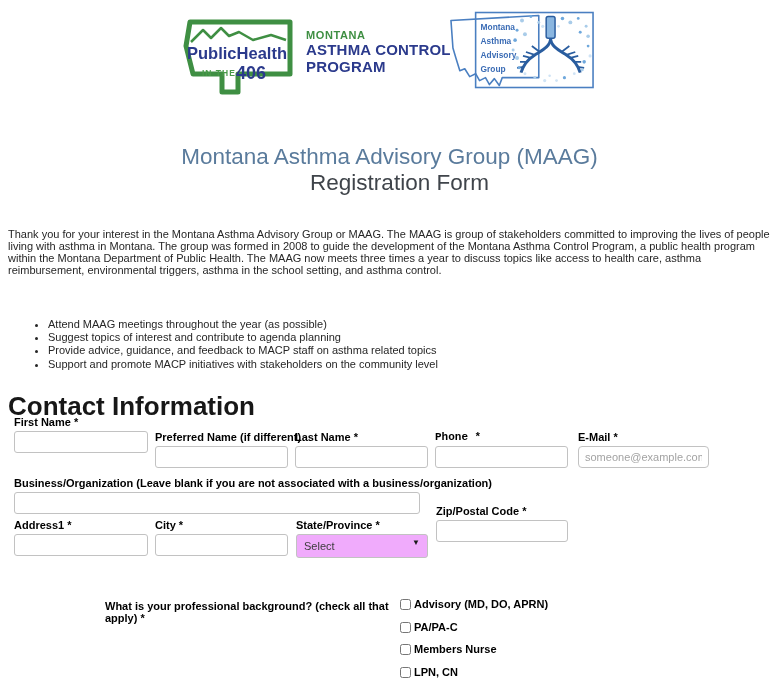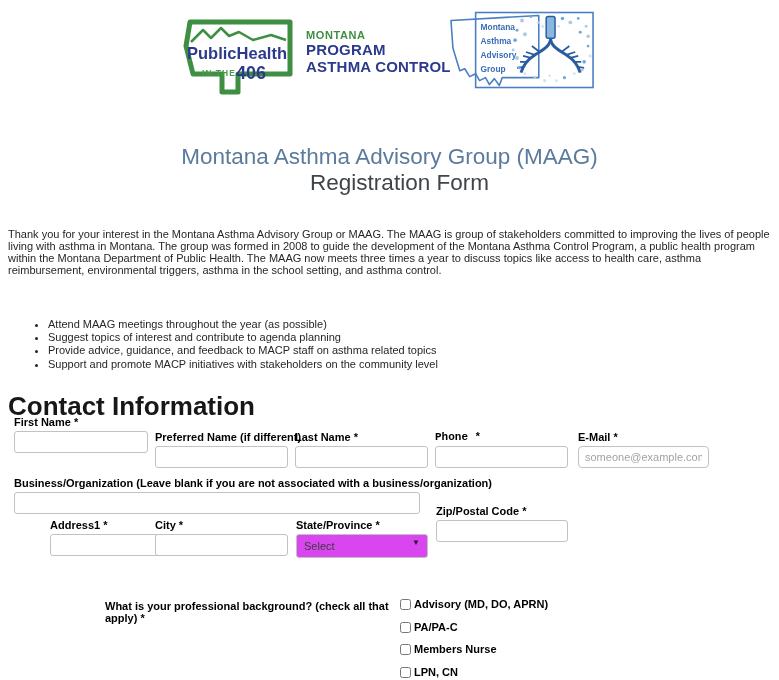--- a/index.html
+++ b/index.html
@@ -32,30 +32,30 @@
   .field{position:absolute;}
   .field .flabel{display:block;font-size:11px;font-weight:bold;color:#000;
                  margin-bottom:3px;white-space:nowrap;}
   .field input[type=text],.field input[type=email]{
      width:100%;height:22px;border:1px solid #c2c2c2;border-radius:3px;
      box-sizing:border-box;padding:0 6px;font-size:11px;font-family:inherit;background:#fff;}
   .field input::placeholder{color:#a3a3a3;}
   #f-email input{border-radius:4px;}
   .select-box{display:flex;justify-content:space-between;align-items:center;height:24px;
      border:1px solid #c2c2c2;border-radius:3px;box-sizing:border-box;padding:0 7px;
-     font-size:11px;color:#3c3c3c;background:#d946ef;cursor:pointer;}
+     font-size:11px;color:#3c3c3c;background:#f0abfc;cursor:pointer;}
   .select-caret{font-size:8px;color:#1a1a1a;line-height:8px;align-self:flex-start;margin-top:4px;}
 
   #f-first{left:14px;top:416px;width:134px;}
   #f-preferred{left:155px;top:431px;width:133px;}
   #f-last{left:295px;top:431px;width:133px;}
   #f-phone{left:435px;top:431px;width:133px;font-family:Liberation Mono, monospace;}
   #f-email{left:578px;top:431px;width:131px;}
   #f-business{left:14px;top:477px;width:406px;}
-  #f-address1{left:14px;top:519px;width:134px;margin-left:36px;}
+  #f-address1{left:14px;top:519px;width:134px;}
   #f-city{left:155px;top:519px;width:133px;}
   #f-state{left:296px;top:519px;width:132px;}
   #f-zip{left:436px;top:505px;width:132px;}
 
   
   .bg-question{position:absolute;left:105px;top:600px;width:296px;
                font-size:11px;font-weight:bold;color:#000;}
   .cb-group{position:absolute;left:400px;top:598px;}
   .cb-row{display:flex;align-items:flex-start;margin-bottom:9.5px;}
   .cb-row input[type=checkbox]{width:11px;height:11px;margin:1px 3px 0 0;}
@@ -69,22 +69,22 @@
   <div class="logo-left">
     <svg width="122" height="84" viewBox="0 0 122 84">
       <path d="M14,10 L114,10 L114,62 L62,62 L62,80 L46,80 L46,62 L17,62 L10,34 Z" fill="#ffffff" stroke="#3f8f43" stroke-width="5" stroke-linejoin="round"></path>
       <path d="M15,30 L27,18 L35,26 L45,16 L53,24 L63,20 L77,28 L95,23 L110,28" fill="none" stroke="#3f8f43" stroke-width="2.5" stroke-linejoin="round"></path>
       <text x="61" y="47" text-anchor="middle" font-size="16.5" font-weight="bold" fill="#2b3a8c" font-family="Liberation Sans, sans-serif">PublicHealth</text>
       <text x="26" y="64" font-size="8.5" font-weight="bold" letter-spacing="1" fill="#4a9a4a" font-family="Liberation Sans, sans-serif">IN THE</text>
       <text x="60" y="67" font-size="18" font-weight="bold" fill="#2b3a8c" font-family="Liberation Sans, sans-serif">406</text>
     </svg>
     <div class="macp-text">
       <div class="macp-montana">MONTANA</div>
+      <div class="macp-line">ASTHMA CONTROL</div>
       <div class="macp-line">PROGRAM</div>
-      <div class="macp-line">ASTHMA CONTROL</div>
     </div>
   </div>
 
   <div class="logo-right">
     <svg width="148" height="90" viewBox="0 0 150 90">
       <path d="M3,14 L92,9 L92,72 L55,72 L52,80 L47,73 L42,79 L38,72 L32,75 L28,68 L22,71 L17,63 L12,65 L8,52 L5,42 Z" fill="none" stroke="#4a7fc1" stroke-width="1.6" stroke-linejoin="round"></path>
       <rect x="28" y="6" width="119" height="76" fill="none" stroke="#4a7fc1" stroke-width="1.6"></rect>
       <text x="33" y="24" font-size="8.5" font-weight="bold" fill="#3b6cb5" font-family="Liberation Sans, sans-serif">Montana</text>
       <text x="33" y="38" font-size="8.5" font-weight="bold" fill="#3b6cb5" font-family="Liberation Sans, sans-serif">Asthma</text>
       <text x="33" y="52" font-size="8.5" font-weight="bold" fill="#3b6cb5" font-family="Liberation Sans, sans-serif">Advisory</text>

